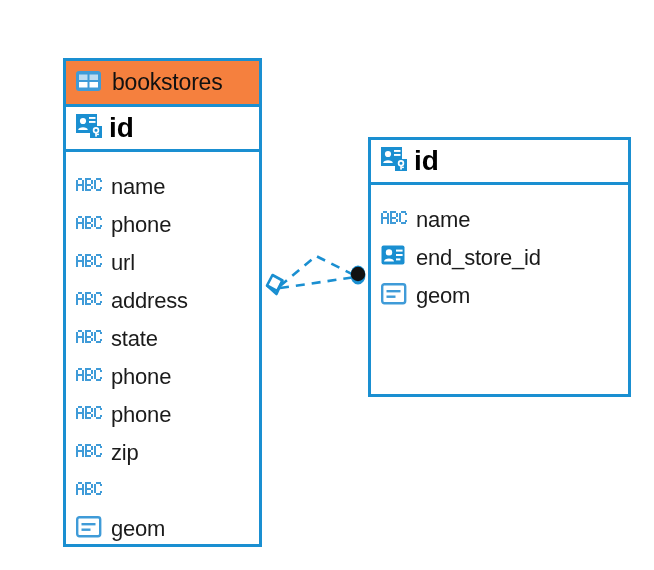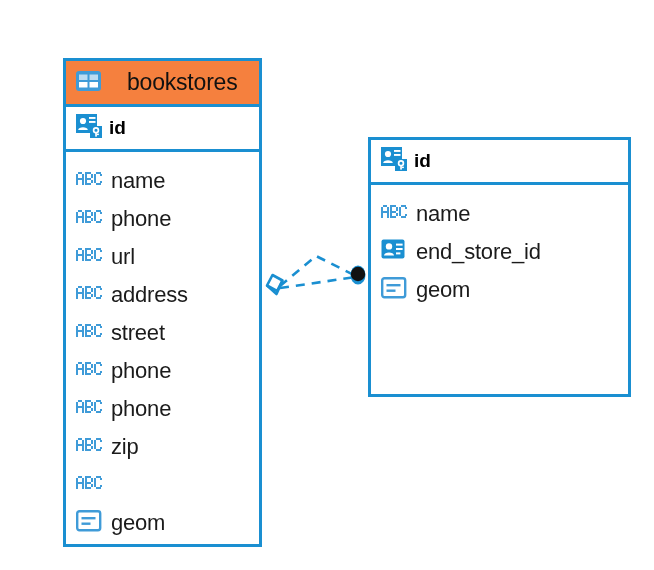--- a/index.html
+++ b/index.html
@@ -22,45 +22,45 @@
   #entity-bookstores{ left:63px; top:58px; width:199px; height:489px; }
   #entity-bookstore-routes{ left:368px; top:137px; width:263px; height:260px; }
 
   .entity-header{
     display:flex;align-items:center;
     height:46px;
     padding-left:9px;
     box-sizing:border-box;
     border-bottom:3px solid #1a8fd1;
   }
-  .hdr-orange{ background:#f5803e;gap:15px; }
+  .hdr-orange{ background:#f5803e; }
   .hdr-gray{ background:#e9e9e9; }
 
   .entity-title{
     font-size:23px;
     color:#111111;
     margin-left:10px;
     white-space:nowrap;
     letter-spacing:-0.2px;
   }
 
   .pk-row{
     display:flex;align-items:center;
     height:45px;
     padding-left:9px;
     box-sizing:border-box;
     border-bottom:3px solid #1a8fd1;
     background:#ffffff;
   }
   .pk-label{
-    font-size:19px;font-weight:bold;color:#000000;
+    font-size:28px;font-weight:bold;color:#000000;
     margin-left:6px;
   }
 
-  .field-list{ padding-top:10px; }
+  .field-list{ padding-top:16px; }
   .field-row{
     display:flex;align-items:center;
     height:38px;
     padding-left:10px;
     box-sizing:border-box;
   }
   .field-label{
     font-size:22px;color:#1b1b1b;
     margin-left:9px;white-space:nowrap;
     letter-spacing:-0.2px;
@@ -229,21 +229,21 @@
               <rect x="15" y="8" width="2" height="3"></rect>
                 <rect x="11" y="11" width="4" height="2"></rect>
               <rect x="18" y="2" width="2" height="9"></rect>
                 <rect x="20" y="0" width="5" height="2"></rect>
               <rect x="20" y="11" width="5" height="2"></rect>
                 <rect x="24" y="2" width="2" height="2"></rect>
               <rect x="24" y="9" width="2" height="2"></rect>
             </g>
           </svg>
         </span>
-        <span class="field-label">street</span>
+        <span class="field-label">state</span>
       </div>
 
       <div class="field-row">
         <span class="icon">
           <svg width="26" height="15" viewBox="0 0 26 15">
             <g fill="#3f9bd8">
               <rect x="0" y="2" width="2" height="11"></rect>
                 <rect x="6" y="2" width="2" height="11"></rect>
               <rect x="2" y="0" width="4" height="2"></rect>
                 <rect x="2" y="6" width="4" height="2"></rect>

